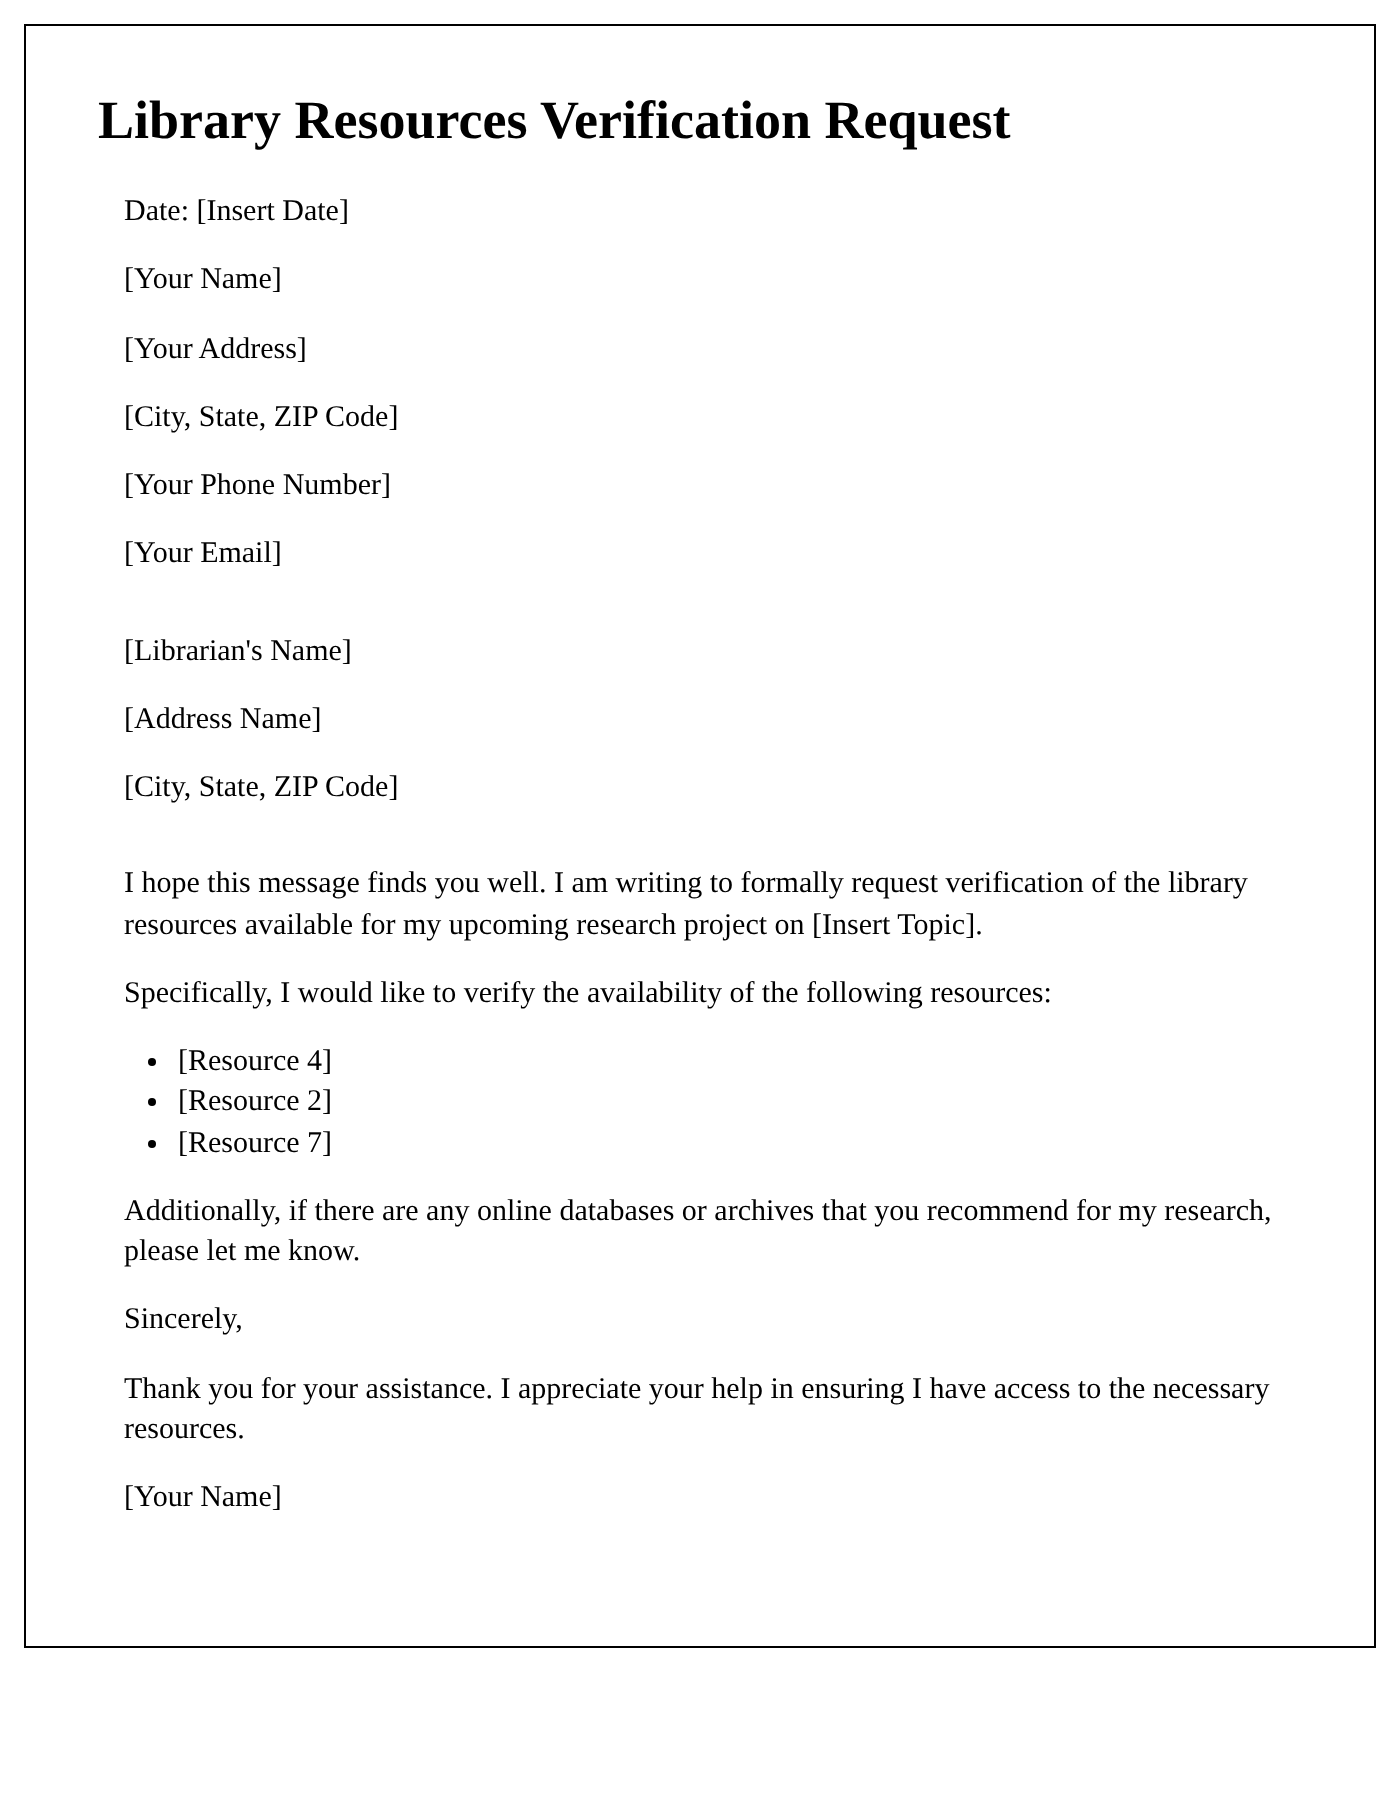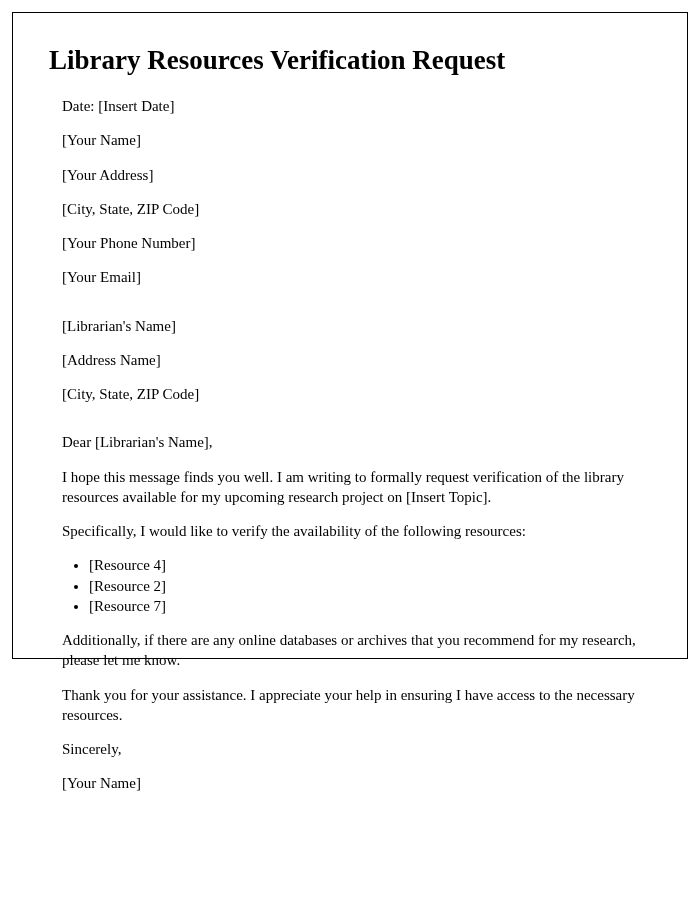--- a/index.html
+++ b/index.html
@@ -8,21 +8,21 @@
       font-family: Georgia, 'Times New Roman', serif;
       background: #fff;
       width: 700px;
       height: 900px;
     }
     .page {
       border: 1px solid #000;
       margin: 12px;
       padding: 24px 36px 30px 36px;
       box-sizing: border-box;
-      height: 647px;
+      height: 812px;
     }
     h1 {
       font-size: 27px;
       font-weight: bold;
       margin: 8px 0 20px 0;
       font-family: Georgia, 'Times New Roman', serif;
     }
     p {
       margin: 0 0 14px 13px;
       font-size: 15px;
@@ -54,25 +54,24 @@
   <p>[Your Email]</p>
 
   <div class="spacer"></div>
 
   <p>[Librarian's Name]</p>
   <p>[Address Name]</p>
   <p>[City, State, ZIP Code]</p>
 
   <div class="spacer"></div>
 
-  <p>Dear [Librarian's Name],</p>
   <p>I hope this message finds you well. I am writing to formally request verification of the library resources available for my upcoming research project on [Insert Topic].</p>
   <p>Specifically, I would like to verify the availability of the following resources:</p>
   <ul>
     <li>[Resource 4]</li>
     <li>[Resource 2]</li>
     <li>[Resource 7]</li>
   </ul>
   <p>Additionally, if there are any online databases or archives that you recommend for my research, please let me know.</p>
+  <p>Sincerely,</p>
   <p>Thank you for your assistance. I appreciate your help in ensuring I have access to the necessary resources.</p>
-  <p>Sincerely,</p>
   <p>[Your Name]</p>
 </div>
 
 </body></html>

